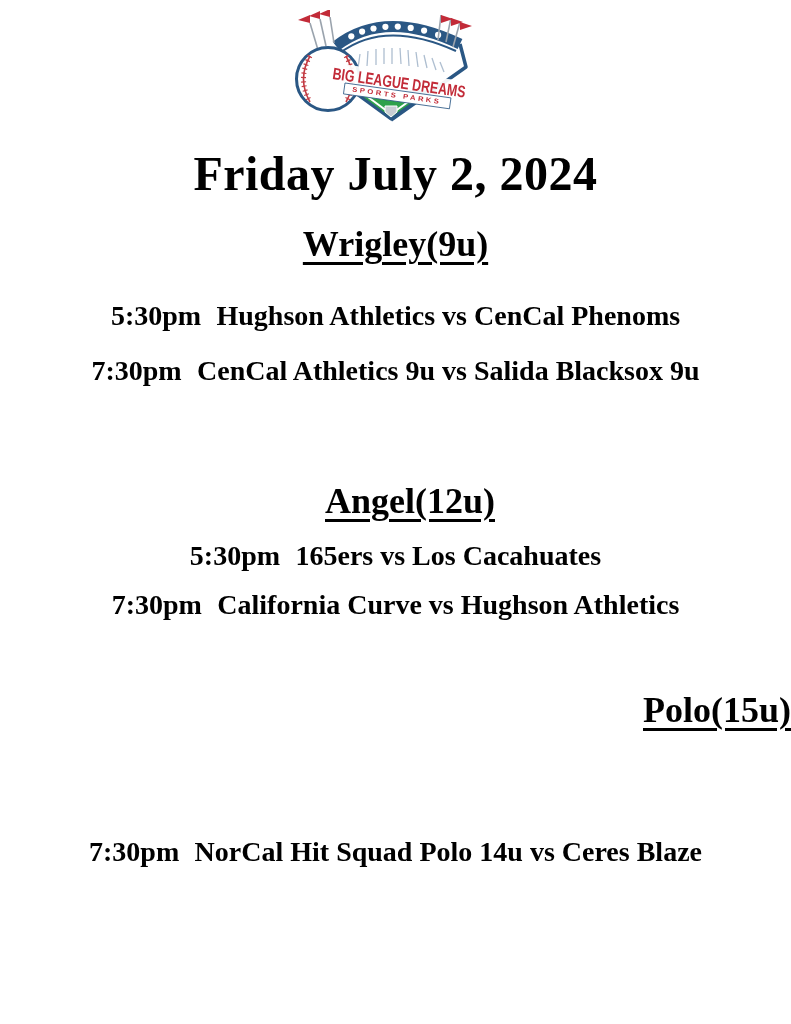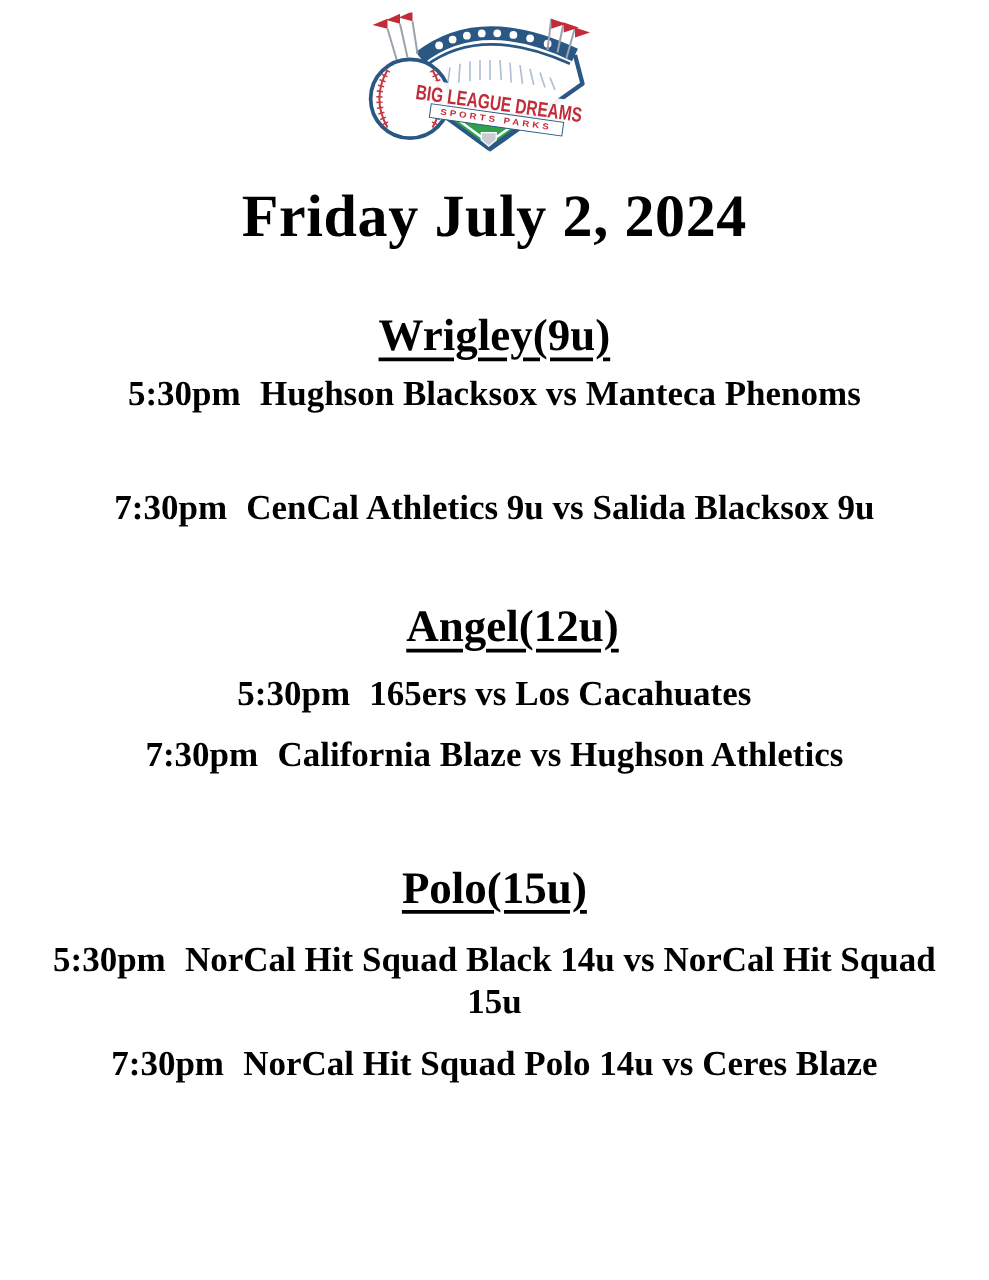--- a/index.html
+++ b/index.html
@@ -25,27 +25,27 @@
     text-decoration:underline;
     text-decoration-thickness:3px;
     text-underline-offset:6px;
   }
   .game {
     position:absolute; left:50%; transform:translateX(-50%);
     width:741px; text-align:center;
     font-size:28px; line-height:1.17;
   }
   .game .time { margin-right:0.55em;font-family:Liberation Serif, serif; }
-  #h-wrigley { top:248px; }
+  #h-wrigley { top:224px; }
   #g1 { top:300px; }
-  #g2 { top:355px;margin-top:36px; }
+  #g2 { top:355px; }
   #h-angel { top:481px;padding-left:29px; }
   #g3 { top:540px; }
   #g4 { top:589px; }
-  #h-polo { top:690px; }
+  #h-polo { top:690px;text-align:right; }
   #g5 { top:753px; }
   #g6 { top:836px; }
 </style>
 </head>
 <body>
 
 <div class="page">
 
   <div class="logo-wrap">
     <svg viewBox="0 0 190 114" width="190" height="114">
@@ -129,24 +129,23 @@
         <rect transform="translate(57,73) rotate(8)" x="0" y="0" width="107" height="11" fill="#ffffff" stroke="#2A5784" stroke-width="0.8"></rect>
         <text transform="translate(44,69) rotate(8)" font-family="'Liberation Sans', sans-serif" font-weight="bold" font-size="16.5" fill="#C22B38" stroke="#ffffff" stroke-width="0.5" paint-order="stroke" textLength="134" lengthAdjust="spacingAndGlyphs">BIG LEAGUE DREAMS</text>
         <text transform="translate(64,81.5) rotate(8)" font-family="'Liberation Sans', sans-serif" font-weight="bold" font-size="6.8" fill="#C22B38" letter-spacing="2.2" textLength="90" lengthAdjust="spacingAndGlyphs">SPORTS PARKS</text>
       </g>
     </svg>
   </div>
 
   <h1 class="doc-title">Friday July 2, 2024</h1>
 
   <h2 class="field-heading" id="h-wrigley">Wrigley(9u)</h2>
-  <p class="game" id="g1"><span class="time">5:30pm</span><span>Hughson Blacksox vs Manteca Phenoms</span></p>
+  <p class="game" id="g1"><span class="time">5:30pm</span><span>Hughson Athletics vs CenCal Phenoms</span></p>
   <p class="game" id="g2"><span class="time">7:30pm</span><span>CenCal Athletics 9u vs Salida Blacksox 9u</span></p>
 
   <h2 class="field-heading" id="h-angel">Angel(12u)</h2>
   <p class="game" id="g3"><span class="time">5:30pm</span><span>165ers vs Los Cacahuates</span></p>
-  <p class="game" id="g4"><span class="time">7:30pm</span><span>California Blaze vs Hughson Athletics</span></p>
+  <p class="game" id="g4"><span class="time">7:30pm</span><span>California Curve vs Hughson Athletics</span></p>
 
   <h2 class="field-heading" id="h-polo">Polo(15u)</h2>
-  <p class="game" id="g5"><span class="time">5:30pm</span><span>NorCal Hit Squad Black 14u vs NorCal Hit Squad 15u</span></p>
   <p class="game" id="g6"><span class="time">7:30pm</span><span>NorCal Hit Squad Polo 14u vs Ceres Blaze</span></p>
 
 </div>
 
 </body></html>

